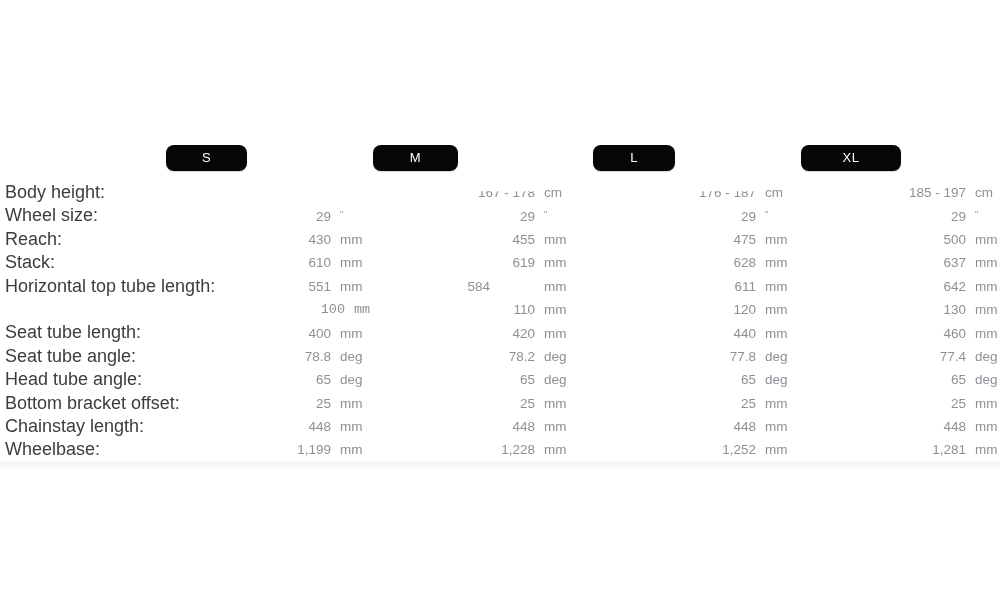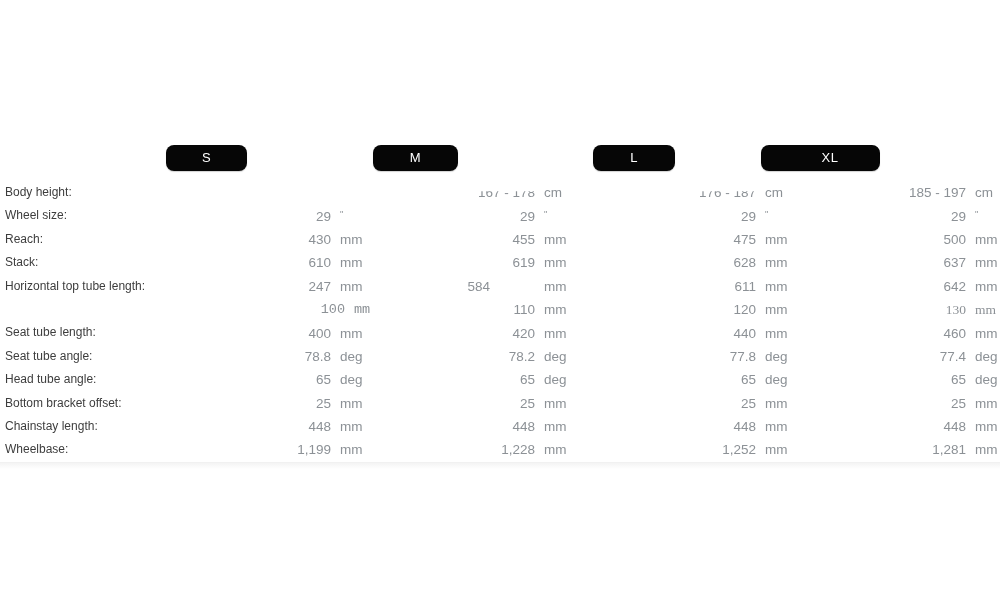--- a/index.html
+++ b/index.html
@@ -51,21 +51,21 @@
   .row {
     position: relative;
     height: 23.4px;
   }
   .label {
     position: absolute;
     left: 5px;
     top: 0;
     height: 23.4px;
     line-height: 23.4px;
-    font-size: 12px;
+    font-size: 18px;
     color: #3d3d3d;
     white-space: nowrap;
   }
   .val {
     position: absolute;
     top: 0;
     width: 160px;
     height: 23.4px;
     display: flex;
     align-items: center;
@@ -89,21 +89,21 @@
   .unit.inch { font-size: 9px; align-self: flex-start; padding-top: 5px; }
 </style>
 </head>
 <body>
 
 <div class="screen">
   <div class="badges">
       <div class="badge" style="left: 166px; width: 81px;">S</div>
       <div class="badge" style="left: 373px; width: 85px;">M</div>
       <div class="badge" style="left: 593px; width: 82px;">L</div>
-      <div class="badge" style="left: 761px; width: 100px; padding-left: 19px;">XL</div>
+      <div class="badge" style="left: 801px; width: 100px;">XL</div>
     </div>
   <div class="rows">
       <div class="row">
         <div class="label">Body height:</div>
         <div class="val" style="left: 206px;">
           <span class="num"></span>
           <span class="unit"></span>
         </div>
         <div class="val" style="left: 410px;">
           <span class="num clipped">167 - 178</span>
@@ -171,21 +171,21 @@
           <span class="unit">mm</span>
         </div>
         <div class="val" style="left: 841px;">
           <span class="num">637</span>
           <span class="unit">mm</span>
         </div>
       </div>
       <div class="row">
         <div class="label">Horizontal top tube length:</div>
         <div class="val" style="left: 206px;">
-          <span class="num">247</span>
+          <span class="num">551</span>
           <span class="unit">mm</span>
         </div>
         <div class="val" style="left: 410px; gap: 45px;">
           <span class="num">584</span>
           <span class="unit">mm</span>
         </div>
         <div class="val" style="left: 631px;">
           <span class="num">611</span>
           <span class="unit">mm</span>
         </div>
@@ -200,21 +200,21 @@
           <span class="unit">mm</span>
         </div>
         <div class="val" style="left: 410px;">
           <span class="num">110</span>
           <span class="unit">mm</span>
         </div>
         <div class="val" style="left: 631px;">
           <span class="num">120</span>
           <span class="unit">mm</span>
         </div>
-        <div class="val" style="left: 841px; font-family: Liberation Serif, serif;">
+        <div class="val" style="left: 841px;">
           <span class="num">130</span>
           <span class="unit">mm</span>
         </div>
       </div>
       <div class="row">
         <div class="label">Seat tube length:</div>
         <div class="val" style="left: 206px;">
           <span class="num">400</span>
           <span class="unit">mm</span>
         </div>

